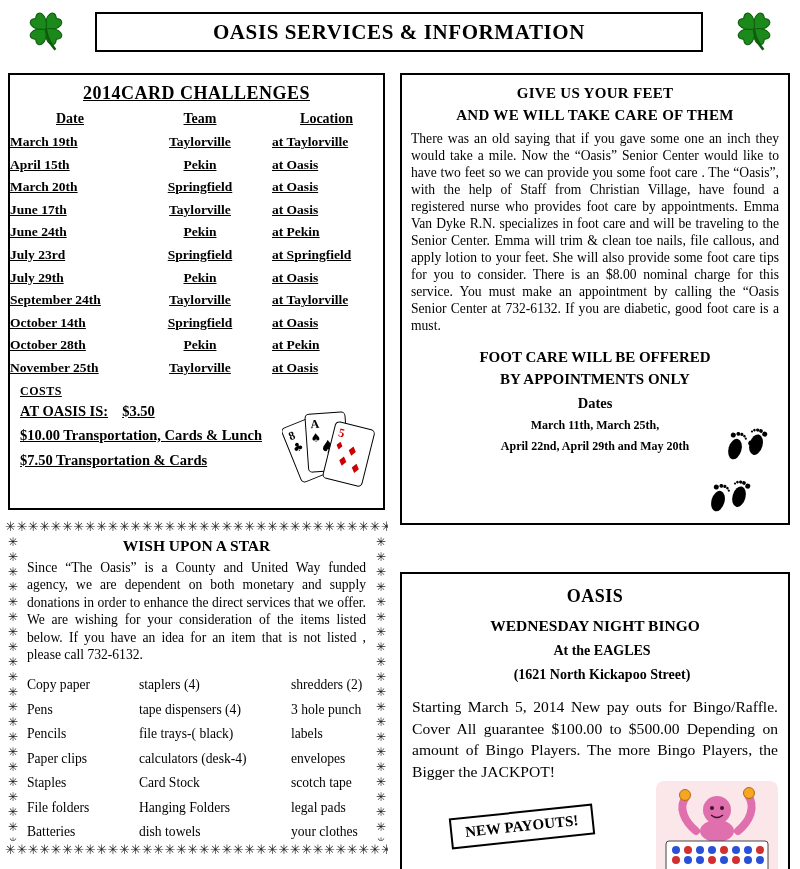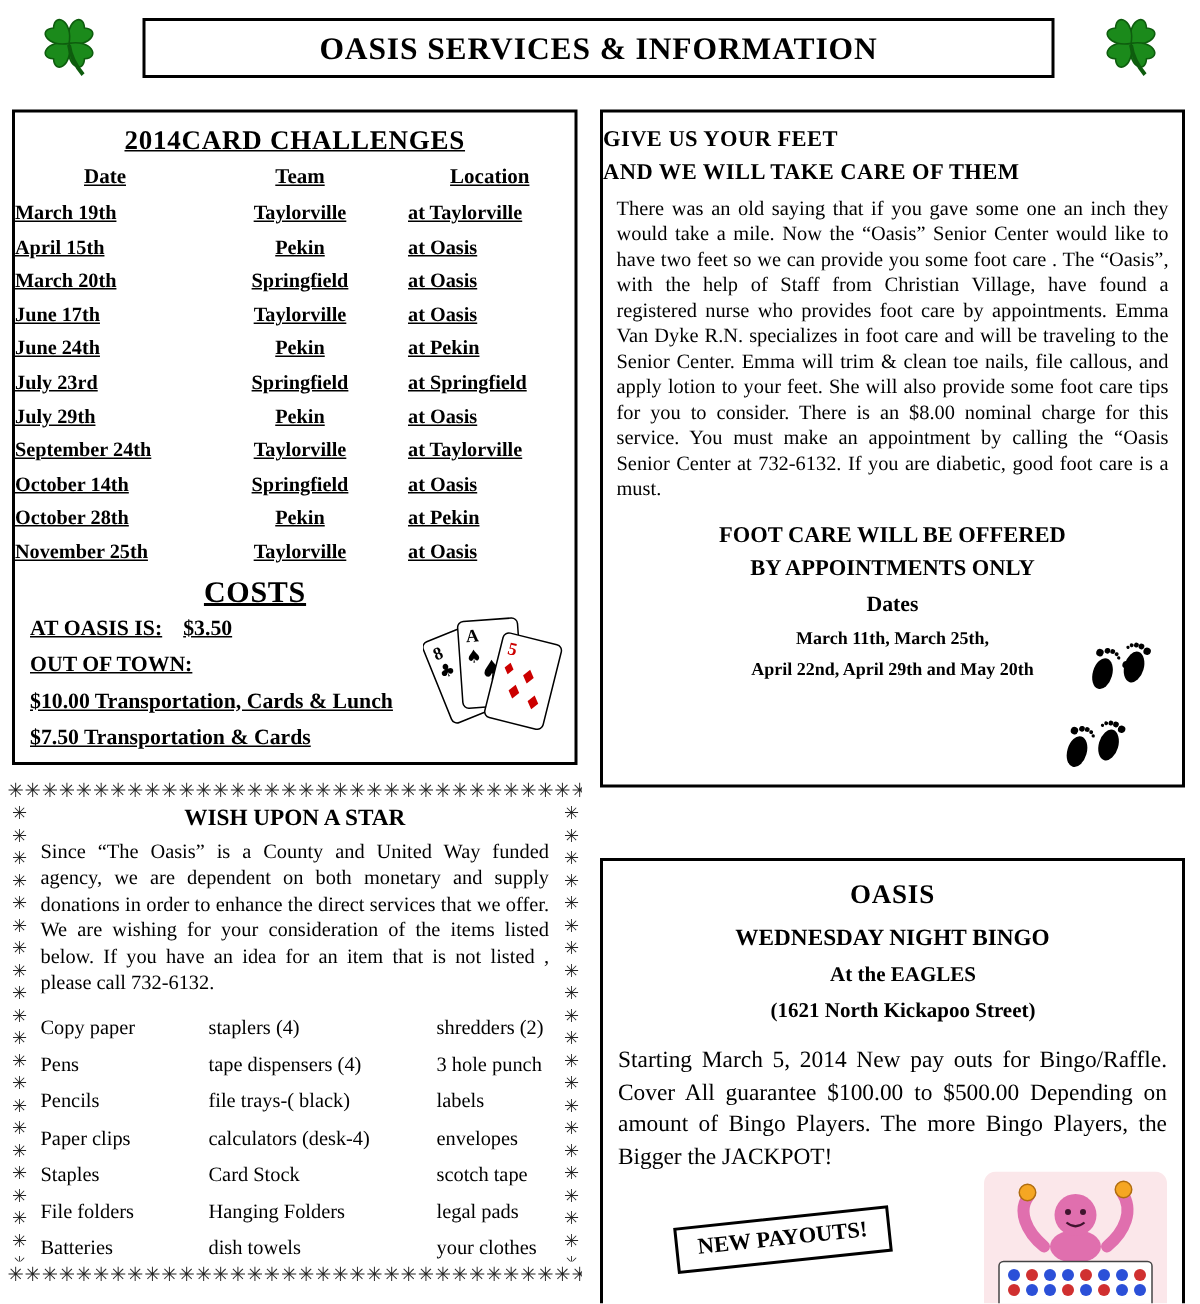--- a/index.html
+++ b/index.html
@@ -17,28 +17,28 @@
 
   
   #card-box{left:8px;top:73px;width:377px;height:437px;text-decoration:underline;}
   .card-title{text-align:center;font-weight:bold;font-size:18px;margin-top:8px;letter-spacing:.5px;}
   .challenge-table{display:grid;grid-template-columns:120px 140px 1fr;margin-top:3px;font-weight:bold;}
   .challenge-table .cell{line-height:22.6px;font-size:13.5px;}
   .challenge-table .h{text-align:center;font-size:14px;line-height:24px;}
   .c-date{padding-left:0;}
   .c-team{text-align:center;}
   .c-loc{padding-left:2px;}
-  .costs-title{font-weight:bold;font-size:20px;width:300px;margin:4px 0 0 10px;text-align:center;letter-spacing:.5px;}
+  .costs-title{font-weight:bold;font-size:12px;width:300px;margin:4px 0 0 10px;text-align:left;letter-spacing:.5px;}
   .cost-line{font-weight:bold;font-size:14.5px;padding-left:10px;line-height:24.5px;}
   .cost-value{margin-left:14px;}
   .cards-art{position:absolute;left:272px;top:328px;}
 
   
   #foot-box{left:400px;top:73px;width:390px;height:452px;}
-  .fc-title{font-weight:bold;font-size:15px;margin-top:10px;letter-spacing:.3px;}
+  .fc-title{text-align:center;font-weight:bold;font-size:15px;margin-top:10px;letter-spacing:.3px;}
   .fc-title2{margin-top:5px;}
   .fc-body{margin:6px 9px 0 9px;text-align:justify;font-size:13.6px;line-height:17px;}
   .fc-offer{text-align:center;font-weight:bold;font-size:15px;margin-top:15px;}
   .fc-offer2{margin-top:5px;}
   .fc-dates-label{text-align:center;font-weight:bold;font-size:14.5px;margin-top:7px;}
   .fc-dates{text-align:center;font-weight:bold;font-size:12px;margin-top:6px;}
   .footprints{position:absolute;}
   .fp-1{left:320px;top:350px;} .fp-2{left:303px;top:402px;}
 
   
@@ -145,21 +145,20 @@
 
       <div class="cell c-date">November 25th</div>
       <div class="cell c-team">Taylorville</div>
       <div class="cell c-loc">at Oasis</div>
     </div>
 
     <div class="costs-title">COSTS</div>
     <div class="cost-line">
       <span>AT OASIS IS:</span><span class="cost-value">$3.50</span>
     </div>
-    <div class="cost-line">OUT OF TOWN:</div>
     <div class="cost-line">$10.00 Transportation, Cards &amp; Lunch</div>
     <div class="cost-line">$7.50 Transportation &amp; Cards</div>
 
     <svg class="cards-art" width="94" height="96" viewBox="0 0 94 96">
       <g transform="rotate(-22 30 45)">
         <rect x="8" y="16" width="40" height="58" rx="4" fill="#fff" stroke="#000"></rect>
         <text x="13" y="30" font-size="12" font-weight="bold">8</text>
         <text class="suit" x="12" y="43" font-size="12">♣</text>
       </g>
       <g transform="rotate(-4 46 42)">

